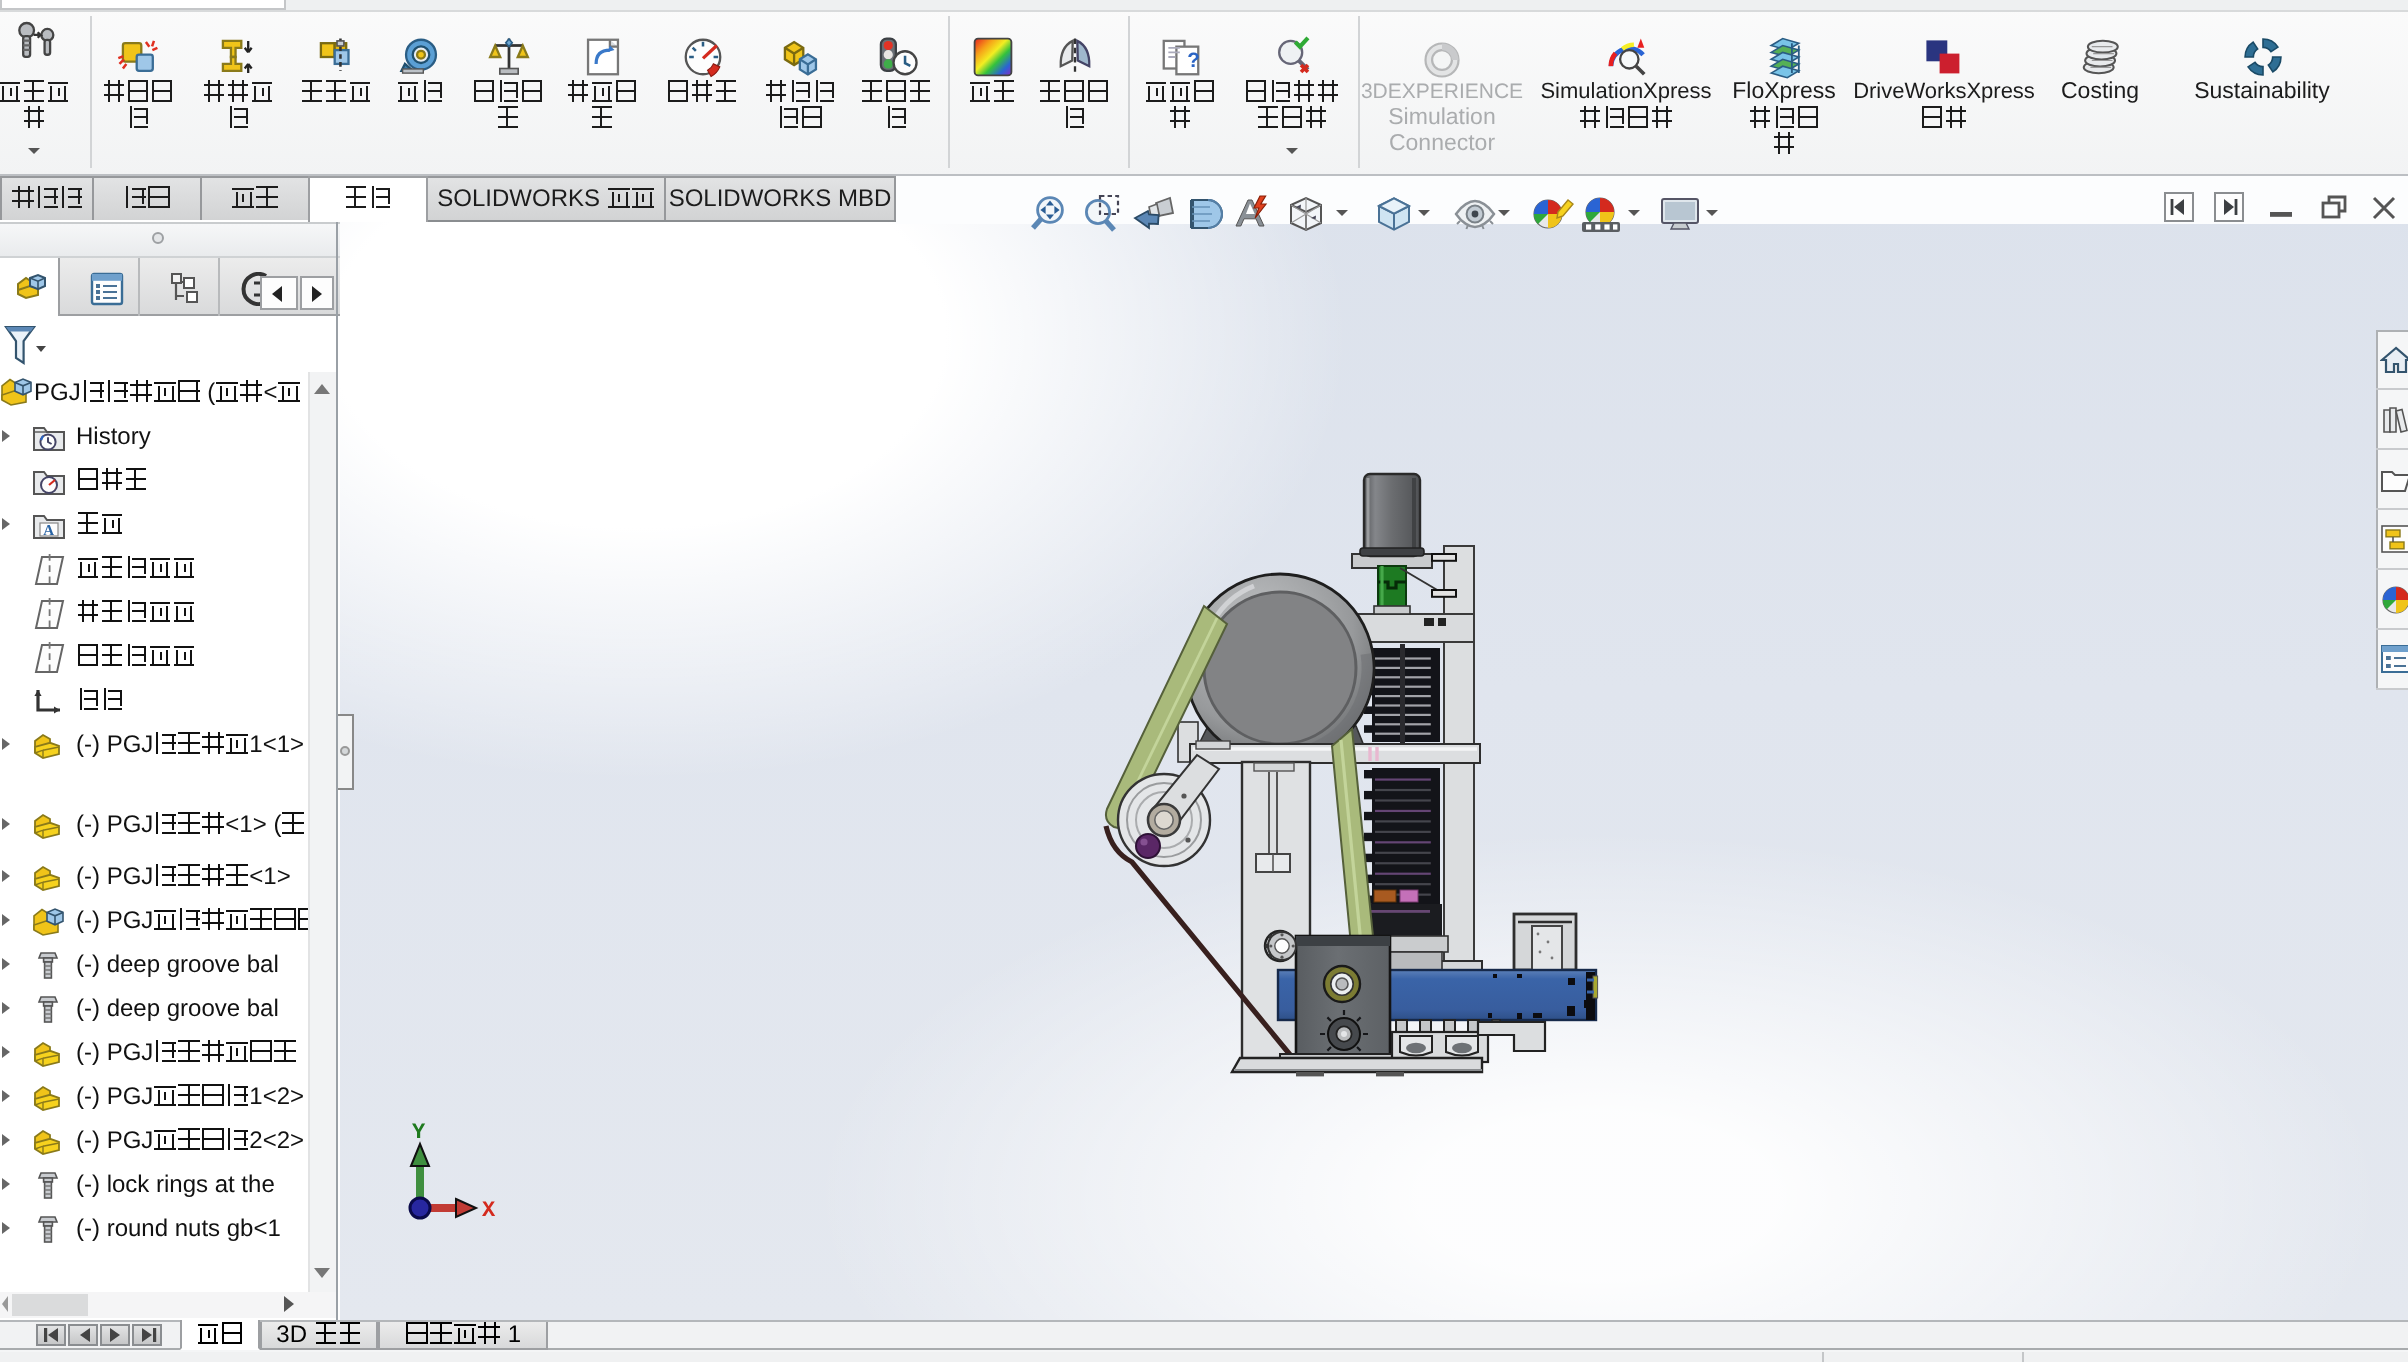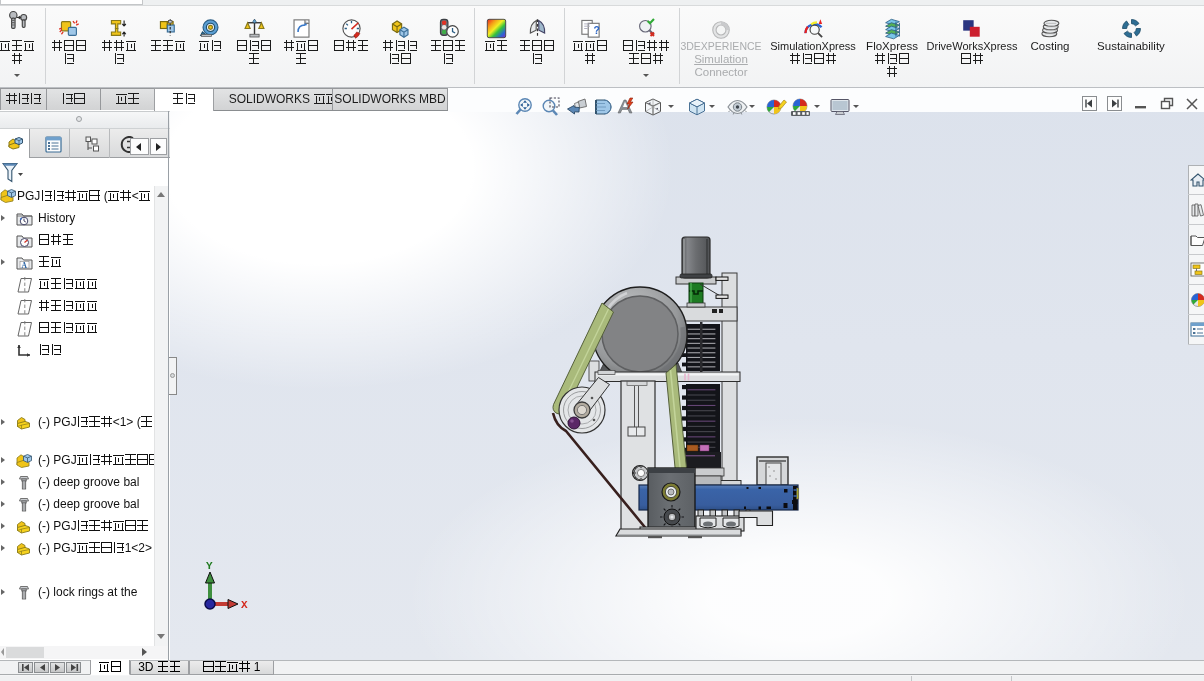--- a/index.html
+++ b/index.html
@@ -57,36 +57,36 @@
 <div class="rlab" style="left:388.0px;top:53px;width:120px;"><i class="c c3"></i></div>
 <div class="rlab" style="left:436.0px;top:40px;width:120px;"><i class="c c5"></i><i class="c c1"></i></div>
 <div class="rlab" style="left:477.0px;top:40px;width:120px;"><i class="c c1"></i><i class="c c2"></i><i class="c c2"></i></div>
 <div class="rlab" style="left:477.0px;top:53px;width:120px;"><i class="c c3"></i></div>
 <div class="rlab" style="left:530.0px;top:40px;width:120px;"><i class="c c5"></i><i class="c c5"></i><i class="c c2"></i></div>
 <div class="rlab" style="left:530.0px;top:53px;width:120px;"><i class="c c4"></i></div>
 <div class="rlab" style="left:586.0px;top:40px;width:120px;"><i class="c c2"></i><i class="c c3"></i><i class="c c4"></i><i class="c c4"></i></div>
 <div class="rlab" style="left:586.0px;top:53px;width:120px;"><i class="c c1"></i><i class="c c2"></i><i class="c c4"></i></div>
 <div class="dd" style="left:643px;top:74px"></div>
 <div class="rlab" style="left:656.0px;top:40px;width:130px;color:#aaacae;font-size:10.5px;">3DEXPERIENCE</div>
-<div class="rlab" style="left:661.0px;top:53px;width:120px;color:#aaacae;text-decoration:underline;">Simulation</div>
+<div class="rlab" style="left:661.0px;top:53px;width:120px;color:#aaacae;">Simulation</div>
 <div class="rlab" style="left:661.0px;top:66px;width:120px;color:#aaacae;">Connector</div>
 <div class="rlab" style="left:748.0px;top:40px;width:130px;font-size:11px;">SimulationXpress</div>
 <div class="rlab" style="left:753.0px;top:53px;width:120px;"><i class="c c4"></i><i class="c c3"></i><i class="c c2"></i><i class="c c4"></i></div>
 <div class="rlab" style="left:832.0px;top:40px;width:120px;">FloXpress</div>
 <div class="rlab" style="left:832.0px;top:53px;width:120px;"><i class="c c4"></i><i class="c c3"></i><i class="c c2"></i></div>
 <div class="rlab" style="left:832.0px;top:66px;width:120px;"><i class="c c4"></i></div>
 <div class="rlab" style="left:907.0px;top:40px;width:130px;font-size:11px;">DriveWorksXpress</div>
 <div class="rlab" style="left:912.0px;top:53px;width:120px;"><i class="c c2"></i><i class="c c4"></i></div>
 <div class="rlab" style="left:990.0px;top:40px;width:120px;">Costing</div>
 <div class="rlab" style="left:1071.0px;top:40px;width:120px;">Sustainability</div>
 <div class="tab" style="left:0px;width:47px"><i class="c c4"></i><i class="c c3"></i><i class="c c3"></i></div>
 <div class="tab" style="left:46px;width:55px"><i class="c c3"></i><i class="c c2"></i></div>
 <div class="tab" style="left:100px;width:55px"><i class="c c5"></i><i class="c c1"></i></div>
 <div class="tab act" style="left:154px;width:60px"><i class="c c1"></i><i class="c c3"></i></div>
-<div class="tab" style="left:213px;width:140px"><span class="lt">SOLIDWORKS </span><i class="c c5"></i><i class="c c5"></i></div>
+<div class="tab" style="left:203px;width:140px"><span class="lt">SOLIDWORKS </span><i class="c c5"></i><i class="c c5"></i></div>
 <div class="tab" style="left:332px;width:116px"><span class="lt">SOLIDWORKS MBD</span></div>
 <svg class="abs" style="left:6.5px;top:9.5px" width="23" height="23" viewBox="0 0 20 20">
       <g stroke="#444" stroke-width="1" fill="#b9bcc0">
 <circle cx="5.5" cy="4.5" r="3.2"></circle>
         <rect x="4" y="7" width="3" height="9" rx="1"></rect>
 <path d="M4 9h3M4 11h3M4 13h3" stroke="#666" fill="none"></path>
 <circle cx="14.5" cy="6.5" r="2.6"></circle>
         <rect x="13.3" y="8.6" width="2.4" height="6.5" rx="1"></rect>
 </g>
       <path d="M8.5 6.5h3l-1.2-1.2M11.5 6.5l-1.2 1.2" stroke="#333" fill="none" stroke-width="1"></path>
@@ -456,30 +456,52 @@
       <div class="tx"><i class="c c2"></i><i class="c c1"></i><i class="c c3"></i><i class="c c5"></i><i class="c c5"></i></div>
     </div>
 <div class="trow" style="top:340px;width:154px">
       <svg class="abs" style="left:16px;top:3px" width="18" height="17" viewBox="0 0 18 17">
         <path d="M3 2v10h11" fill="none" stroke="#333" stroke-width="1.6"></path>
 <path d="M3 2l-1.8 3h3.6z" fill="#333"></path>
         <path d="M14 12l-3-1.8v3.6z" fill="#333"></path>
       </svg>
       <div class="tx"><i class="c c3"></i><i class="c c3"></i></div>
     </div>
-<div class="trow" style="top:412px;width:154px">
+<div class="trow" style="top:362px;width:154px">
       <span class="arr"></span>
       <svg class="abs" style="left:16px;top:3px" width="18" height="17" viewBox="0 0 18 17">
         <g stroke="#8a7a1a" stroke-width=".9">
 <path d="M1.5 11.5v-6l4-3 3.5 2v3.5" fill="#f0c419"></path>
 <path d="M1.5 11.5l4 2.5 8-2v-4l-4.5-1.6-7.5 2.1z" fill="#f6d21e"></path>
 <path d="M1.5 11.5l4-1.4v3.9M5.5 10.1l8-1.6" fill="none" stroke-width=".7"></path>
         </g>
       </svg>
+      <div class="tx"><span class="lt">(-) PGJ</span><i class="c c3"></i><i class="c c1"></i><i class="c c4"></i><i class="c c5"></i><span class="lt">1&lt;1&gt;</span></div>
+    </div>
+<div class="trow" style="top:402px;width:154px">
+      <span class="arr"></span>
+      <svg class="abs" style="left:16px;top:3px" width="18" height="17" viewBox="0 0 18 17">
+        <g stroke="#8a7a1a" stroke-width=".9">
+<path d="M1.5 11.5v-6l4-3 3.5 2v3.5" fill="#f0c419"></path>
+<path d="M1.5 11.5l4 2.5 8-2v-4l-4.5-1.6-7.5 2.1z" fill="#f6d21e"></path>
+<path d="M1.5 11.5l4-1.4v3.9M5.5 10.1l8-1.6" fill="none" stroke-width=".7"></path>
+        </g>
+      </svg>
       <div class="tx"><span class="lt">(-) PGJ</span><i class="c c3"></i><i class="c c1"></i><i class="c c4"></i><span class="lt">&lt;1&gt; (</span><i class="c c1"></i></div>
+    </div>
+<div class="trow" style="top:428px;width:154px">
+      <span class="arr"></span>
+      <svg class="abs" style="left:16px;top:3px" width="18" height="17" viewBox="0 0 18 17">
+        <g stroke="#8a7a1a" stroke-width=".9">
+<path d="M1.5 11.5v-6l4-3 3.5 2v3.5" fill="#f0c419"></path>
+<path d="M1.5 11.5l4 2.5 8-2v-4l-4.5-1.6-7.5 2.1z" fill="#f6d21e"></path>
+<path d="M1.5 11.5l4-1.4v3.9M5.5 10.1l8-1.6" fill="none" stroke-width=".7"></path>
+        </g>
+      </svg>
+      <div class="tx"><span class="lt">(-) PGJ</span><i class="c c3"></i><i class="c c1"></i><i class="c c4"></i><i class="c c1"></i><span class="lt">&lt;1&gt;</span></div>
     </div>
 <div class="trow" style="top:450px;width:154px">
       <span class="arr"></span>
       <svg class="abs" style="left:16px;top:3px" width="18" height="17" viewBox="0 0 18 17">
         <g stroke="#8a7a1a" stroke-width=".8">
           <path d="M1 12V5l4-3.2L8.5 4v3.5" fill="#f0c419"></path>
           <path d="M1 12l4.5 2.5L13 13V8.6L8.5 7 1 9.5z" fill="#f0c419"></path>
         </g>
 <g stroke="#33546e" stroke-width=".8">
           <path d="M7.5 3.2L11.5 1.5l4 1.7v4.4l-4 1.8-4-1.8z" fill="#9fc7e8"></path>
@@ -527,31 +549,54 @@
       <span class="arr"></span>
       <svg class="abs" style="left:16px;top:3px" width="18" height="17" viewBox="0 0 18 17">
         <g stroke="#8a7a1a" stroke-width=".9">
 <path d="M1.5 11.5v-6l4-3 3.5 2v3.5" fill="#f0c419"></path>
 <path d="M1.5 11.5l4 2.5 8-2v-4l-4.5-1.6-7.5 2.1z" fill="#f6d21e"></path>
 <path d="M1.5 11.5l4-1.4v3.9M5.5 10.1l8-1.6" fill="none" stroke-width=".7"></path>
         </g>
       </svg>
       <div class="tx"><span class="lt">(-) PGJ</span><i class="c c5"></i><i class="c c1"></i><i class="c c2"></i><i class="c c3"></i><span class="lt">1&lt;2&gt;</span></div>
     </div>
+<div class="trow" style="top:560px;width:154px">
+      <span class="arr"></span>
+      <svg class="abs" style="left:16px;top:3px" width="18" height="17" viewBox="0 0 18 17">
+        <g stroke="#8a7a1a" stroke-width=".9">
+<path d="M1.5 11.5v-6l4-3 3.5 2v3.5" fill="#f0c419"></path>
+<path d="M1.5 11.5l4 2.5 8-2v-4l-4.5-1.6-7.5 2.1z" fill="#f6d21e"></path>
+<path d="M1.5 11.5l4-1.4v3.9M5.5 10.1l8-1.6" fill="none" stroke-width=".7"></path>
+        </g>
+      </svg>
+      <div class="tx"><span class="lt">(-) PGJ</span><i class="c c5"></i><i class="c c1"></i><i class="c c2"></i><i class="c c3"></i><span class="lt">2&lt;2&gt;</span></div>
+    </div>
 <div class="trow" style="top:582px;width:154px">
       <span class="arr"></span>
       <svg class="abs" style="left:16px;top:3px" width="18" height="17" viewBox="0 0 18 17">
         <g stroke="#555" stroke-width=".8" fill="#c9ccd0">
 <path d="M4.5 1.5h7l1 2.5h-9z"></path>
           <rect x="5.8" y="4" width="4.4" height="2"></rect>
 <rect x="6.3" y="6" width="3.4" height="8"></rect>
         </g>
 <path d="M6.3 8h3.4M6.3 10h3.4M6.3 12h3.4" stroke="#777" stroke-width=".7"></path>
       </svg>
       <div class="tx"><span class="lt">(-) lock rings at the</span></div>
+    </div>
+<div class="trow" style="top:604px;width:154px">
+      <span class="arr"></span>
+      <svg class="abs" style="left:16px;top:3px" width="18" height="17" viewBox="0 0 18 17">
+        <g stroke="#555" stroke-width=".8" fill="#c9ccd0">
+<path d="M4.5 1.5h7l1 2.5h-9z"></path>
+          <rect x="5.8" y="4" width="4.4" height="2"></rect>
+<rect x="6.3" y="6" width="3.4" height="8"></rect>
+        </g>
+<path d="M6.3 8h3.4M6.3 10h3.4M6.3 12h3.4" stroke="#777" stroke-width=".7"></path>
+      </svg>
+      <div class="tx"><span class="lt">(-) round nuts gb&lt;1</span></div>
     </div>
 <div class="abs" style="left:154px;top:186px;width:14px;height:460px;background:#f2f3f4;border-left:1px solid #e2e3e4"></div>
 <div class="abs" style="left:157px;top:192px;width:0;height:0;border-bottom:5px solid #777;border-left:4px solid transparent;border-right:4px solid transparent"></div>
 <div class="abs" style="left:157px;top:634px;width:0;height:0;border-top:5px solid #777;border-left:4px solid transparent;border-right:4px solid transparent"></div>
 <div class="abs" style="left:0;top:646px;width:168px;height:13px;background:#f5f5f6"></div>
 <div class="abs" style="left:6px;top:647px;width:38px;height:11px;background:#dadbdc"></div>
 <div class="abs" style="left:142px;top:648px;width:0;height:0;border-left:5px solid #555;border-top:4.5px solid transparent;border-bottom:4.5px solid transparent"></div>
 <div class="abs" style="left:1px;top:648px;width:0;height:0;border-right:3px solid #999;border-top:4px solid transparent;border-bottom:4px solid transparent"></div>
 <div class="abs" style="left:168px;top:110px;width:1px;height:550px;background:#9aa0a6"></div>
 <div class="abs" style="left:169px;top:357px;width:8px;height:38px;background:#f2f3f4;border:1px solid #888;border-left:none"></div>

